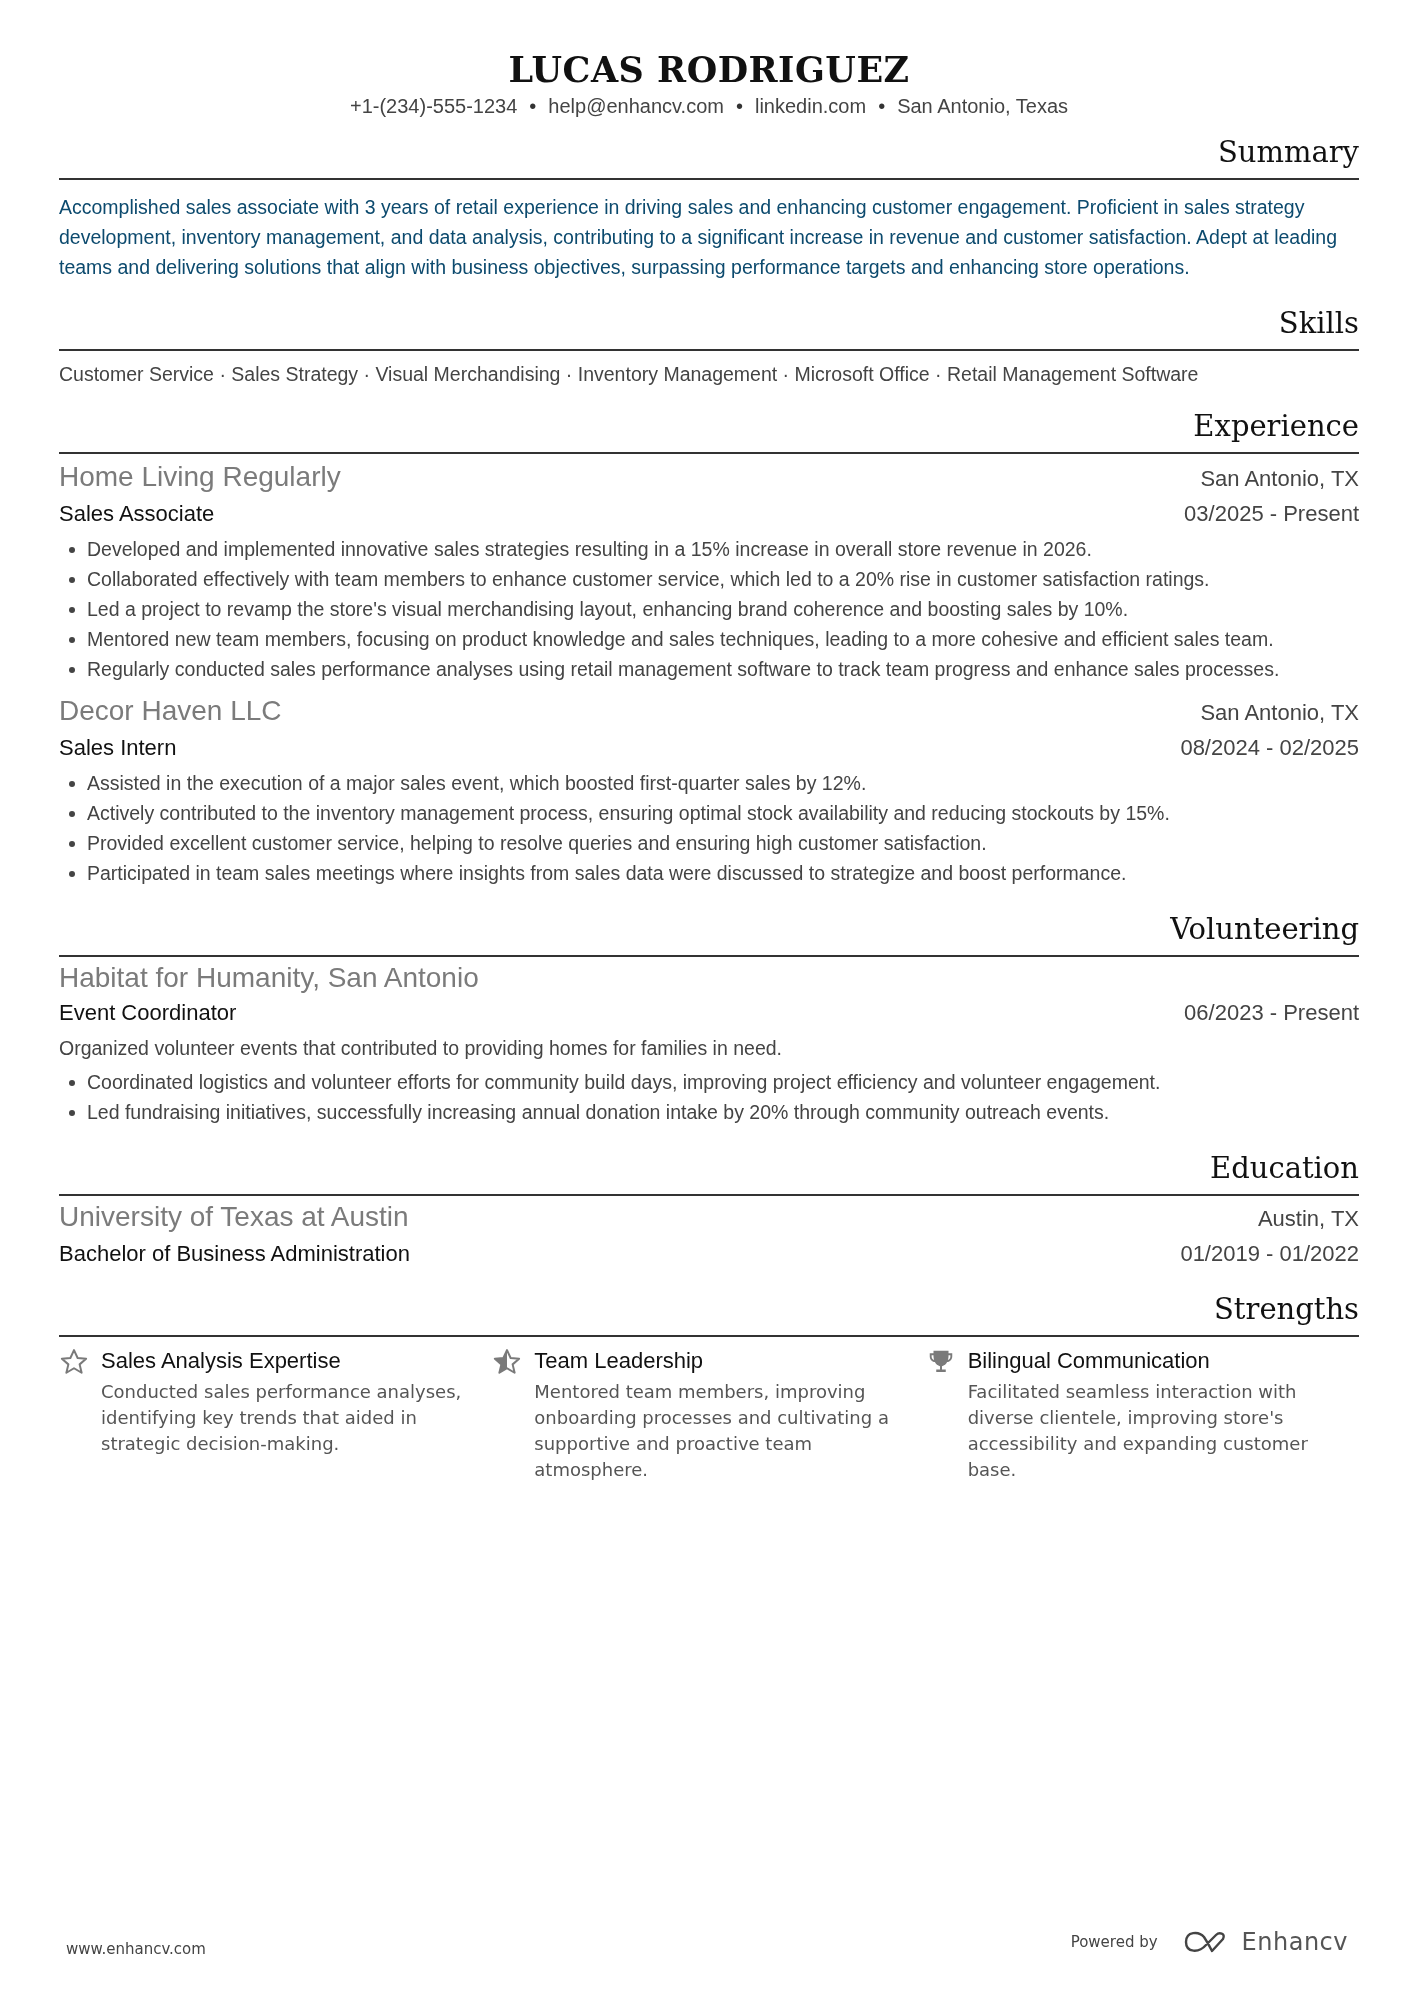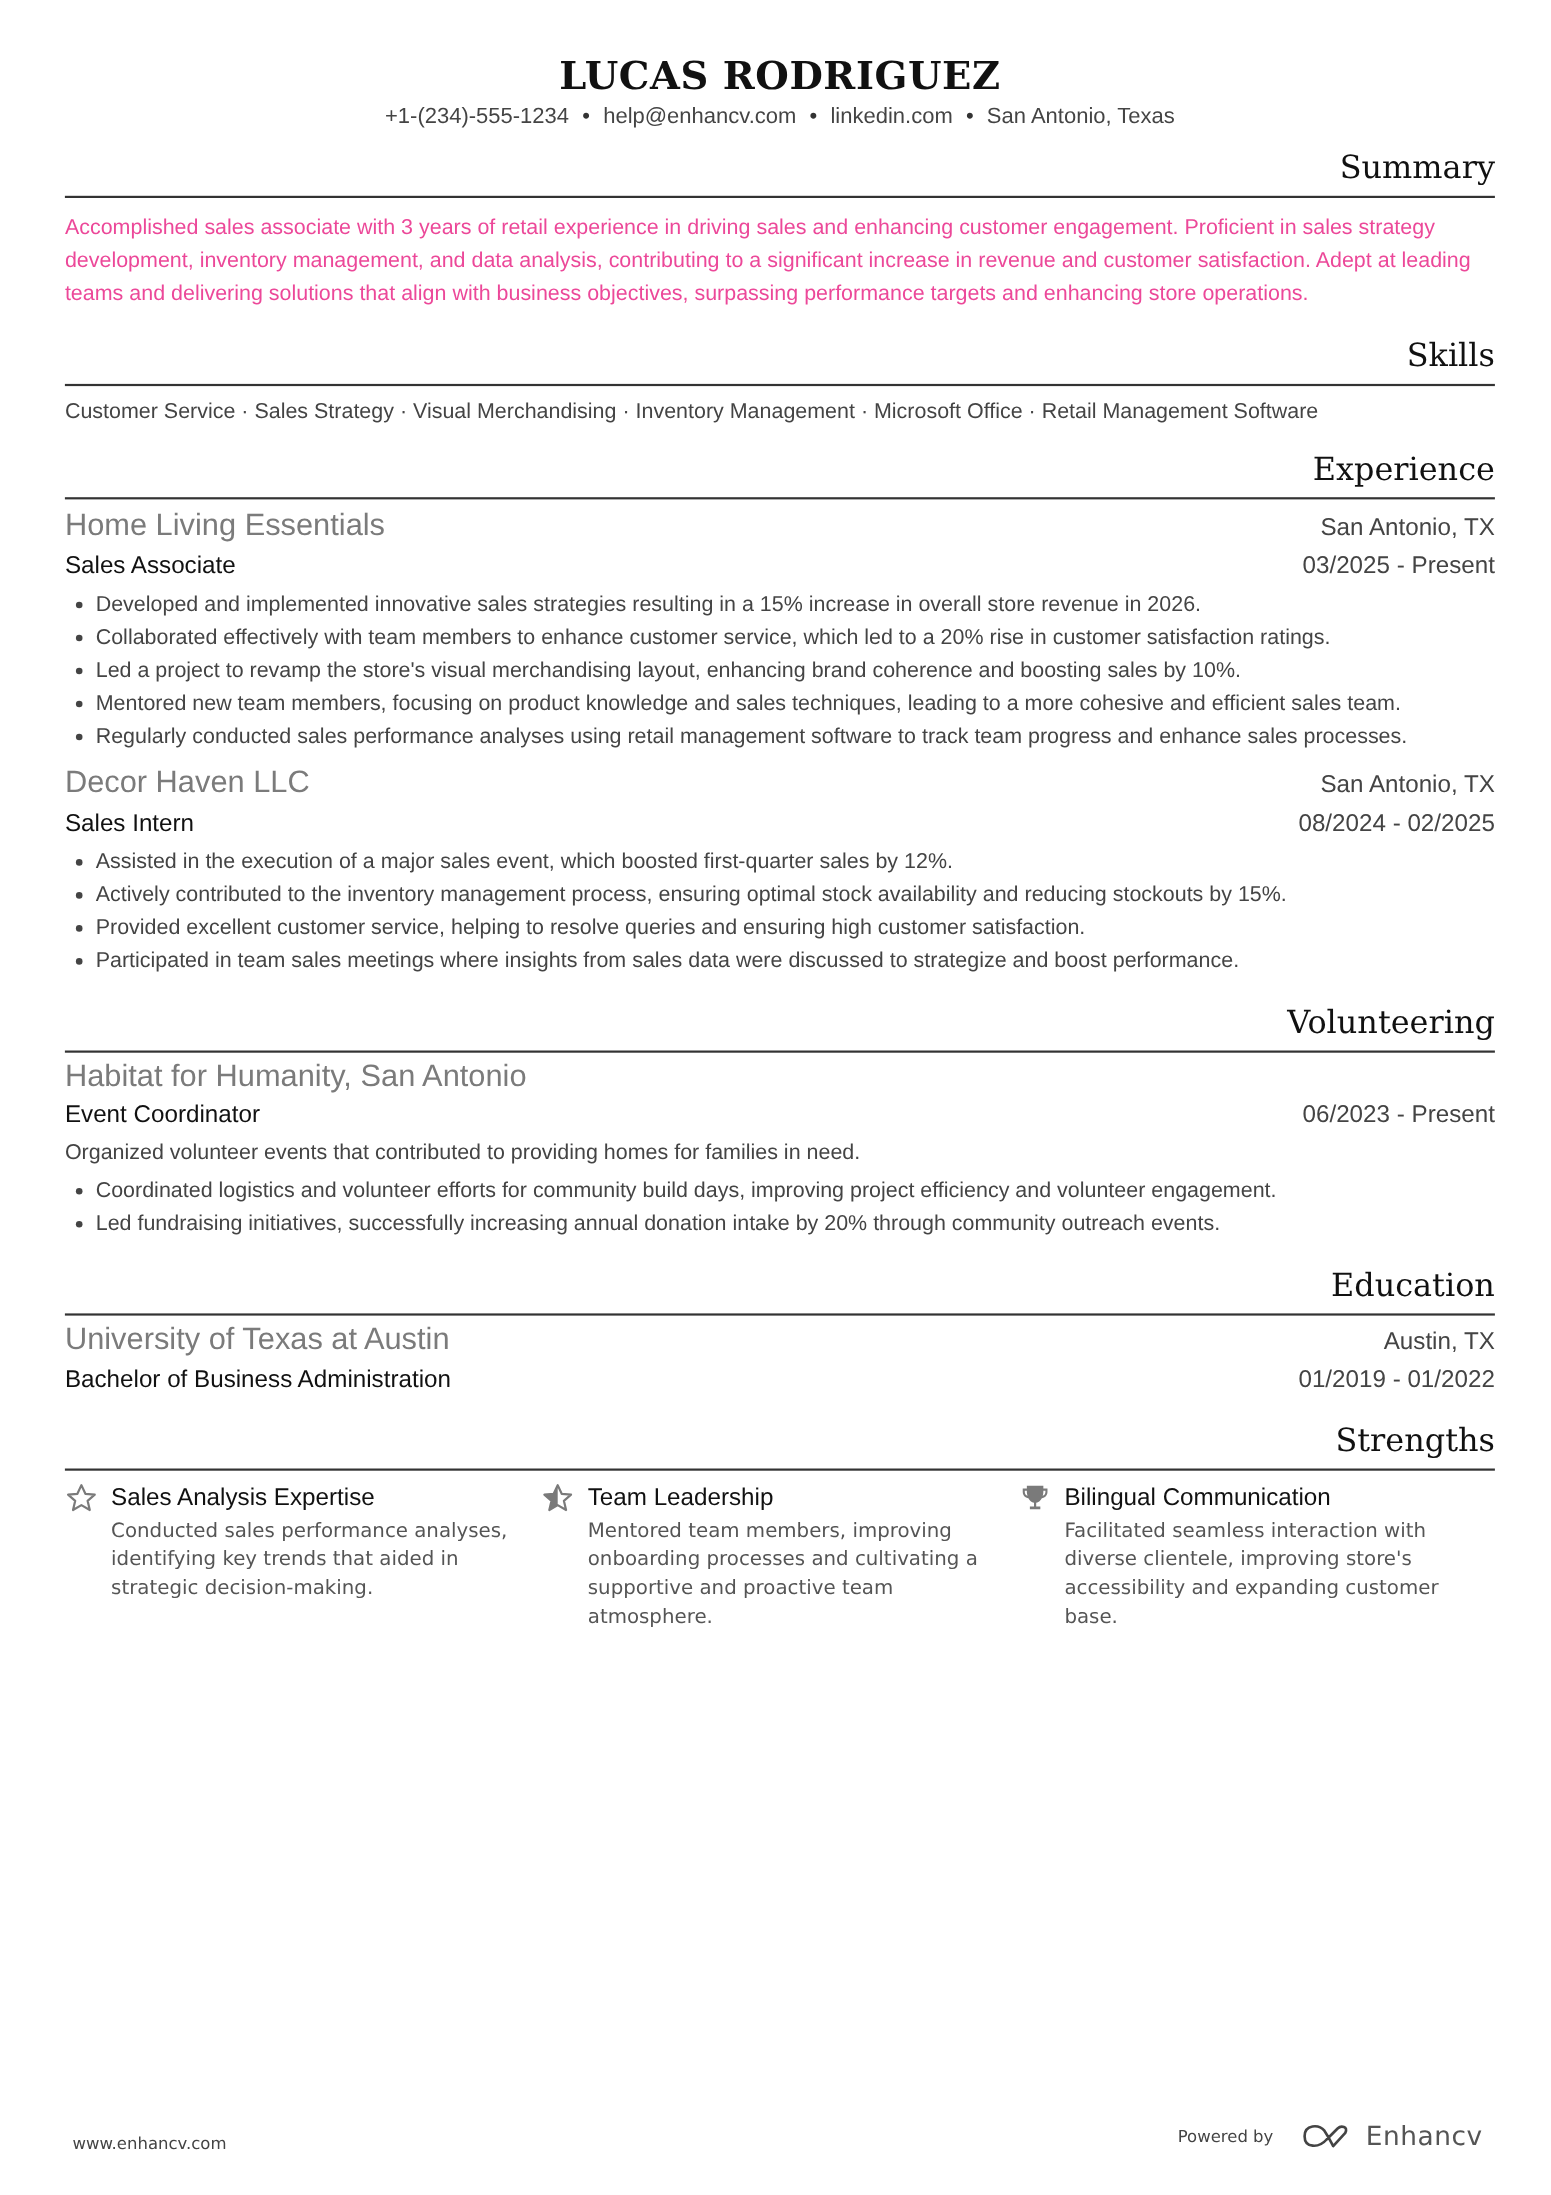--- a/index.html
+++ b/index.html
@@ -57,21 +57,21 @@
     }
     .rule {
       height: 2px;
       background: #333333;
       width: 100%;
       margin-top: 7px;
     }
     .summary-text {
       font-size: 19.5px;
       line-height: 30px;
-      color: #ec4899;
+      color: #0c4a6e;
       margin-top: 12px;
     }
     .skills-text {
       font-size: 19.5px;
       line-height: 30px;
       color: #444444;
       margin-top: 8px;
       white-space: nowrap;
     }
     .entry-head {
@@ -210,21 +210,21 @@
     <div class="rule"></div>
     <div class="skills-text">Customer Service · Sales Strategy · Visual Merchandising · Inventory Management · Microsoft Office · Retail Management Software</div>
   </div>
 
   <div style="margin-top:18px;">
     <div class="section-title">Experience</div>
     <div class="rule"></div>
 
     <div style="margin-top:4px;">
       <div class="entry-head">
-        <span class="company">Home Living Essentials</span>
+        <span class="company">Home Living Regularly</span>
         <span class="location">San Antonio, TX</span>
       </div>
       <div class="entry-head">
         <span class="role">Sales Associate</span>
         <span class="dates">03/2025 - Present</span>
       </div>
       <ul class="bullets">
         <li>Developed and implemented innovative sales strategies resulting in a 15% increase in overall store revenue in 2026.</li>
         <li>Collaborated effectively with team members to enhance customer service, which led to a 20% rise in customer satisfaction ratings.</li>
         <li>Led a project to revamp the store's visual merchandising layout, enhancing brand coherence and boosting sales by 10%.</li>

